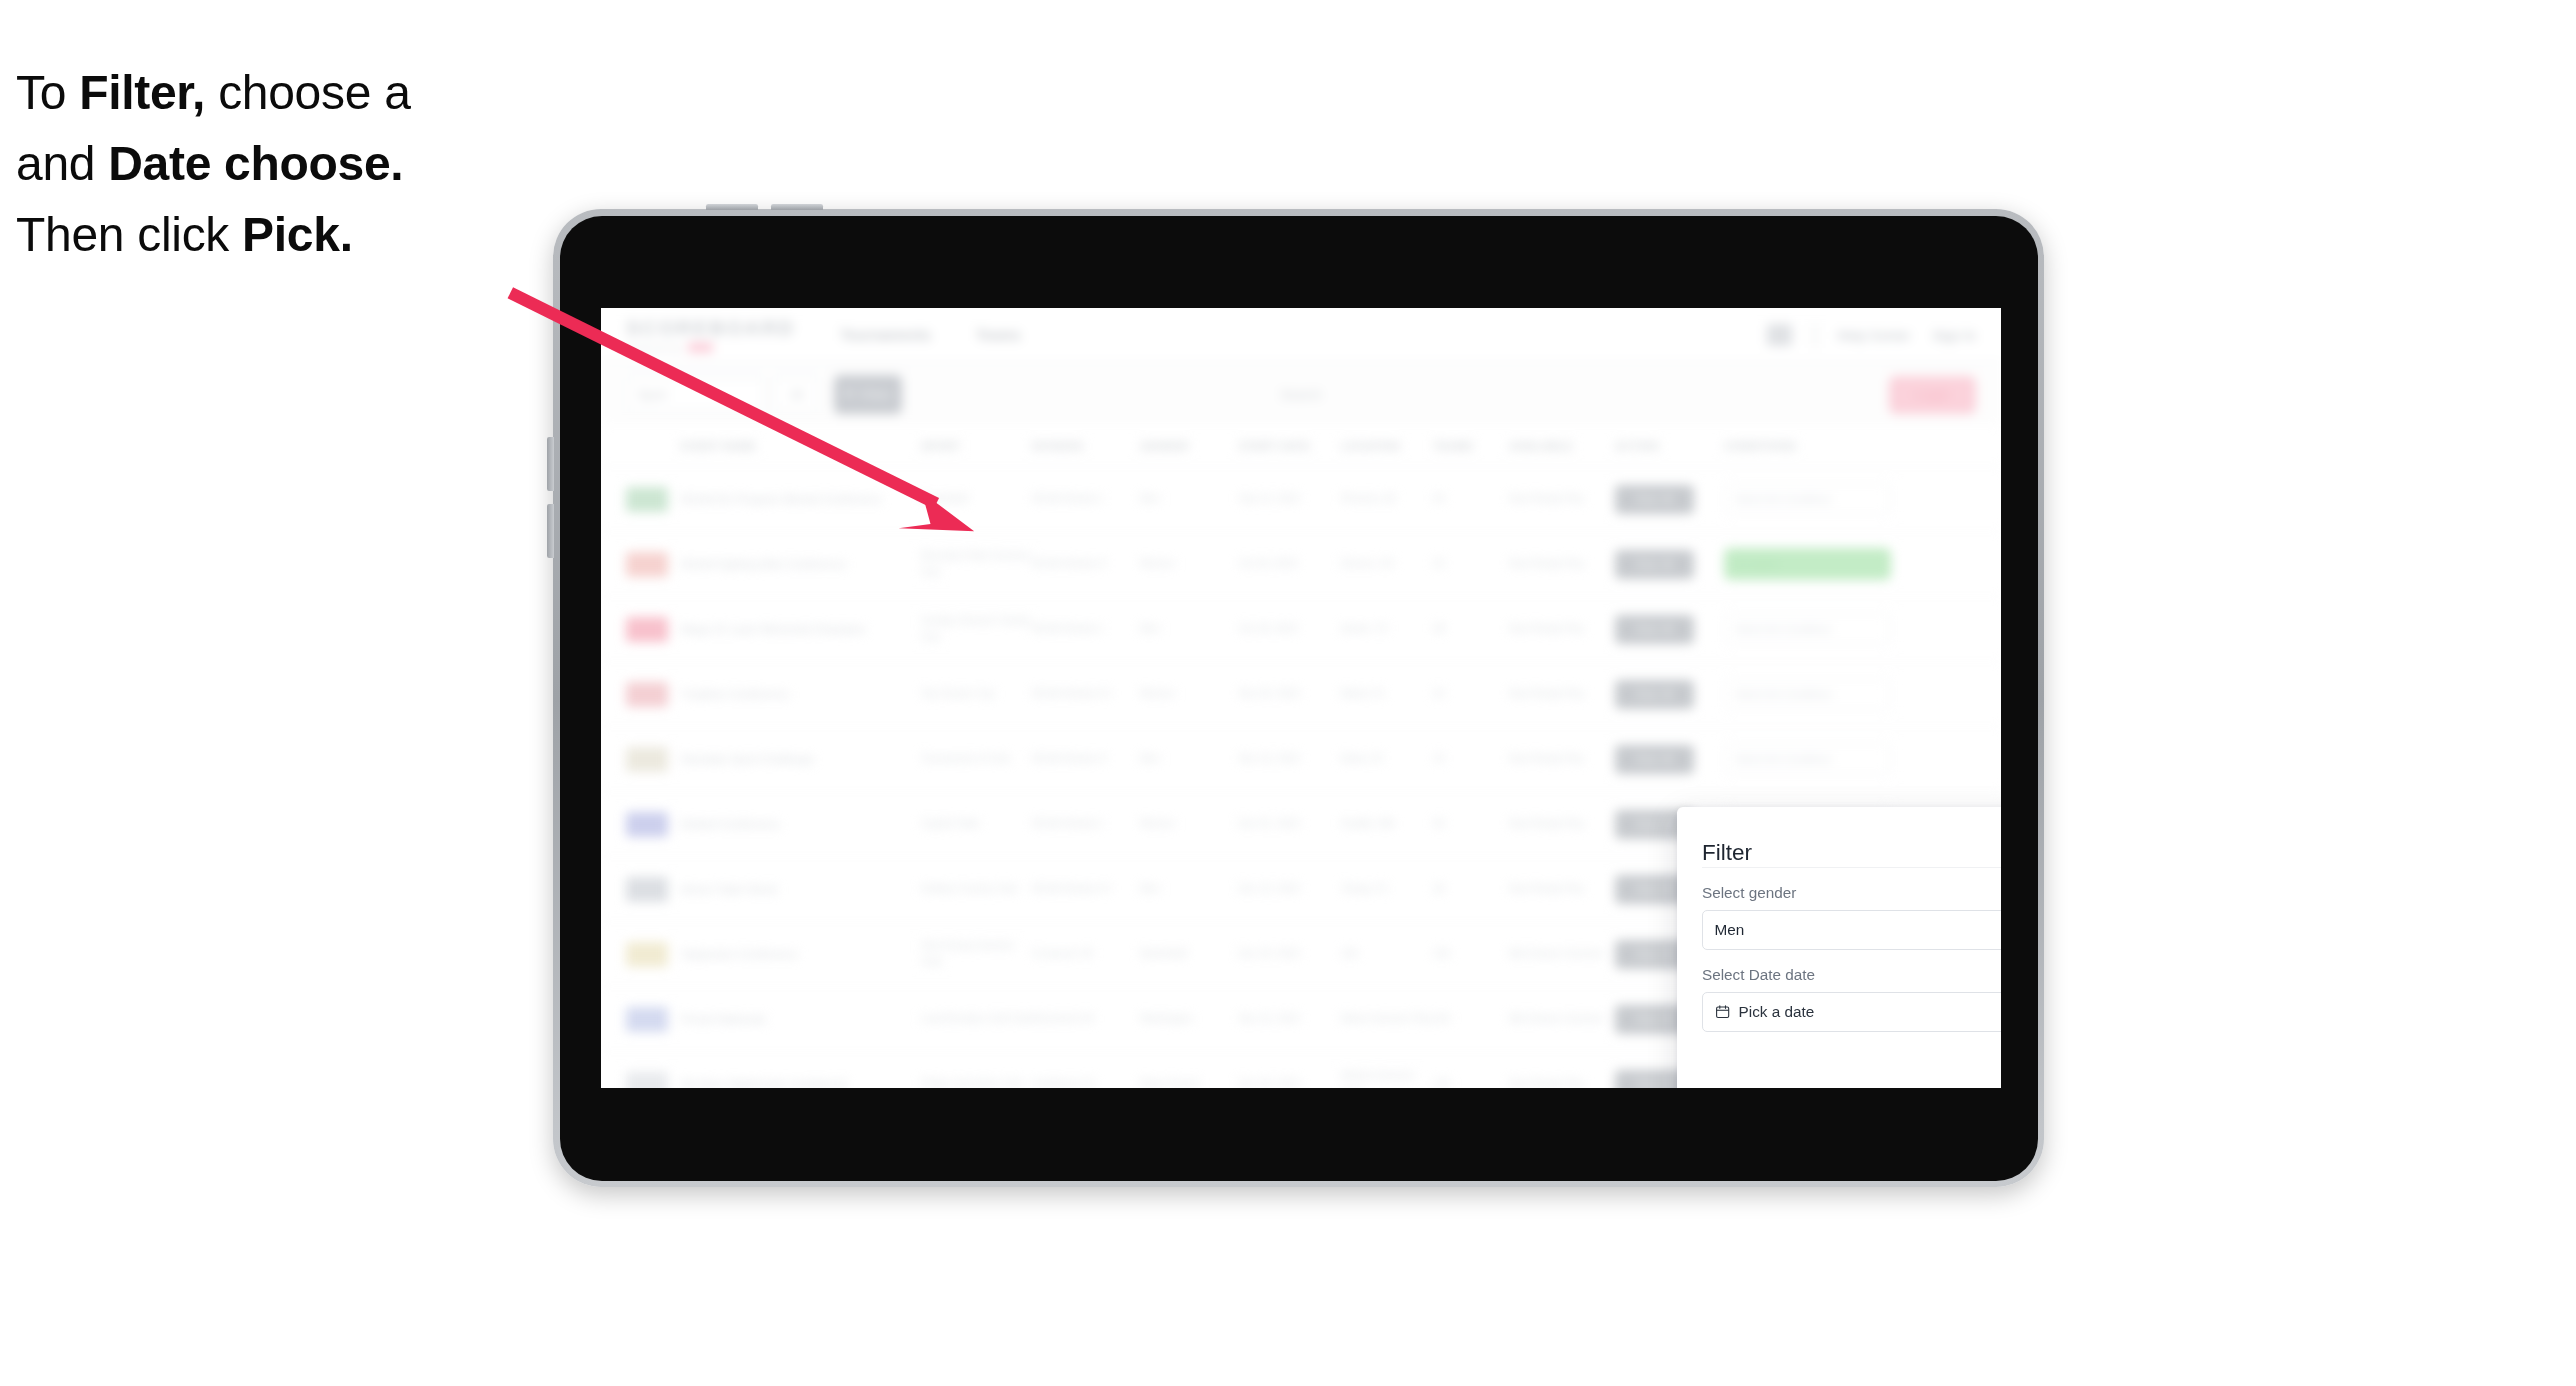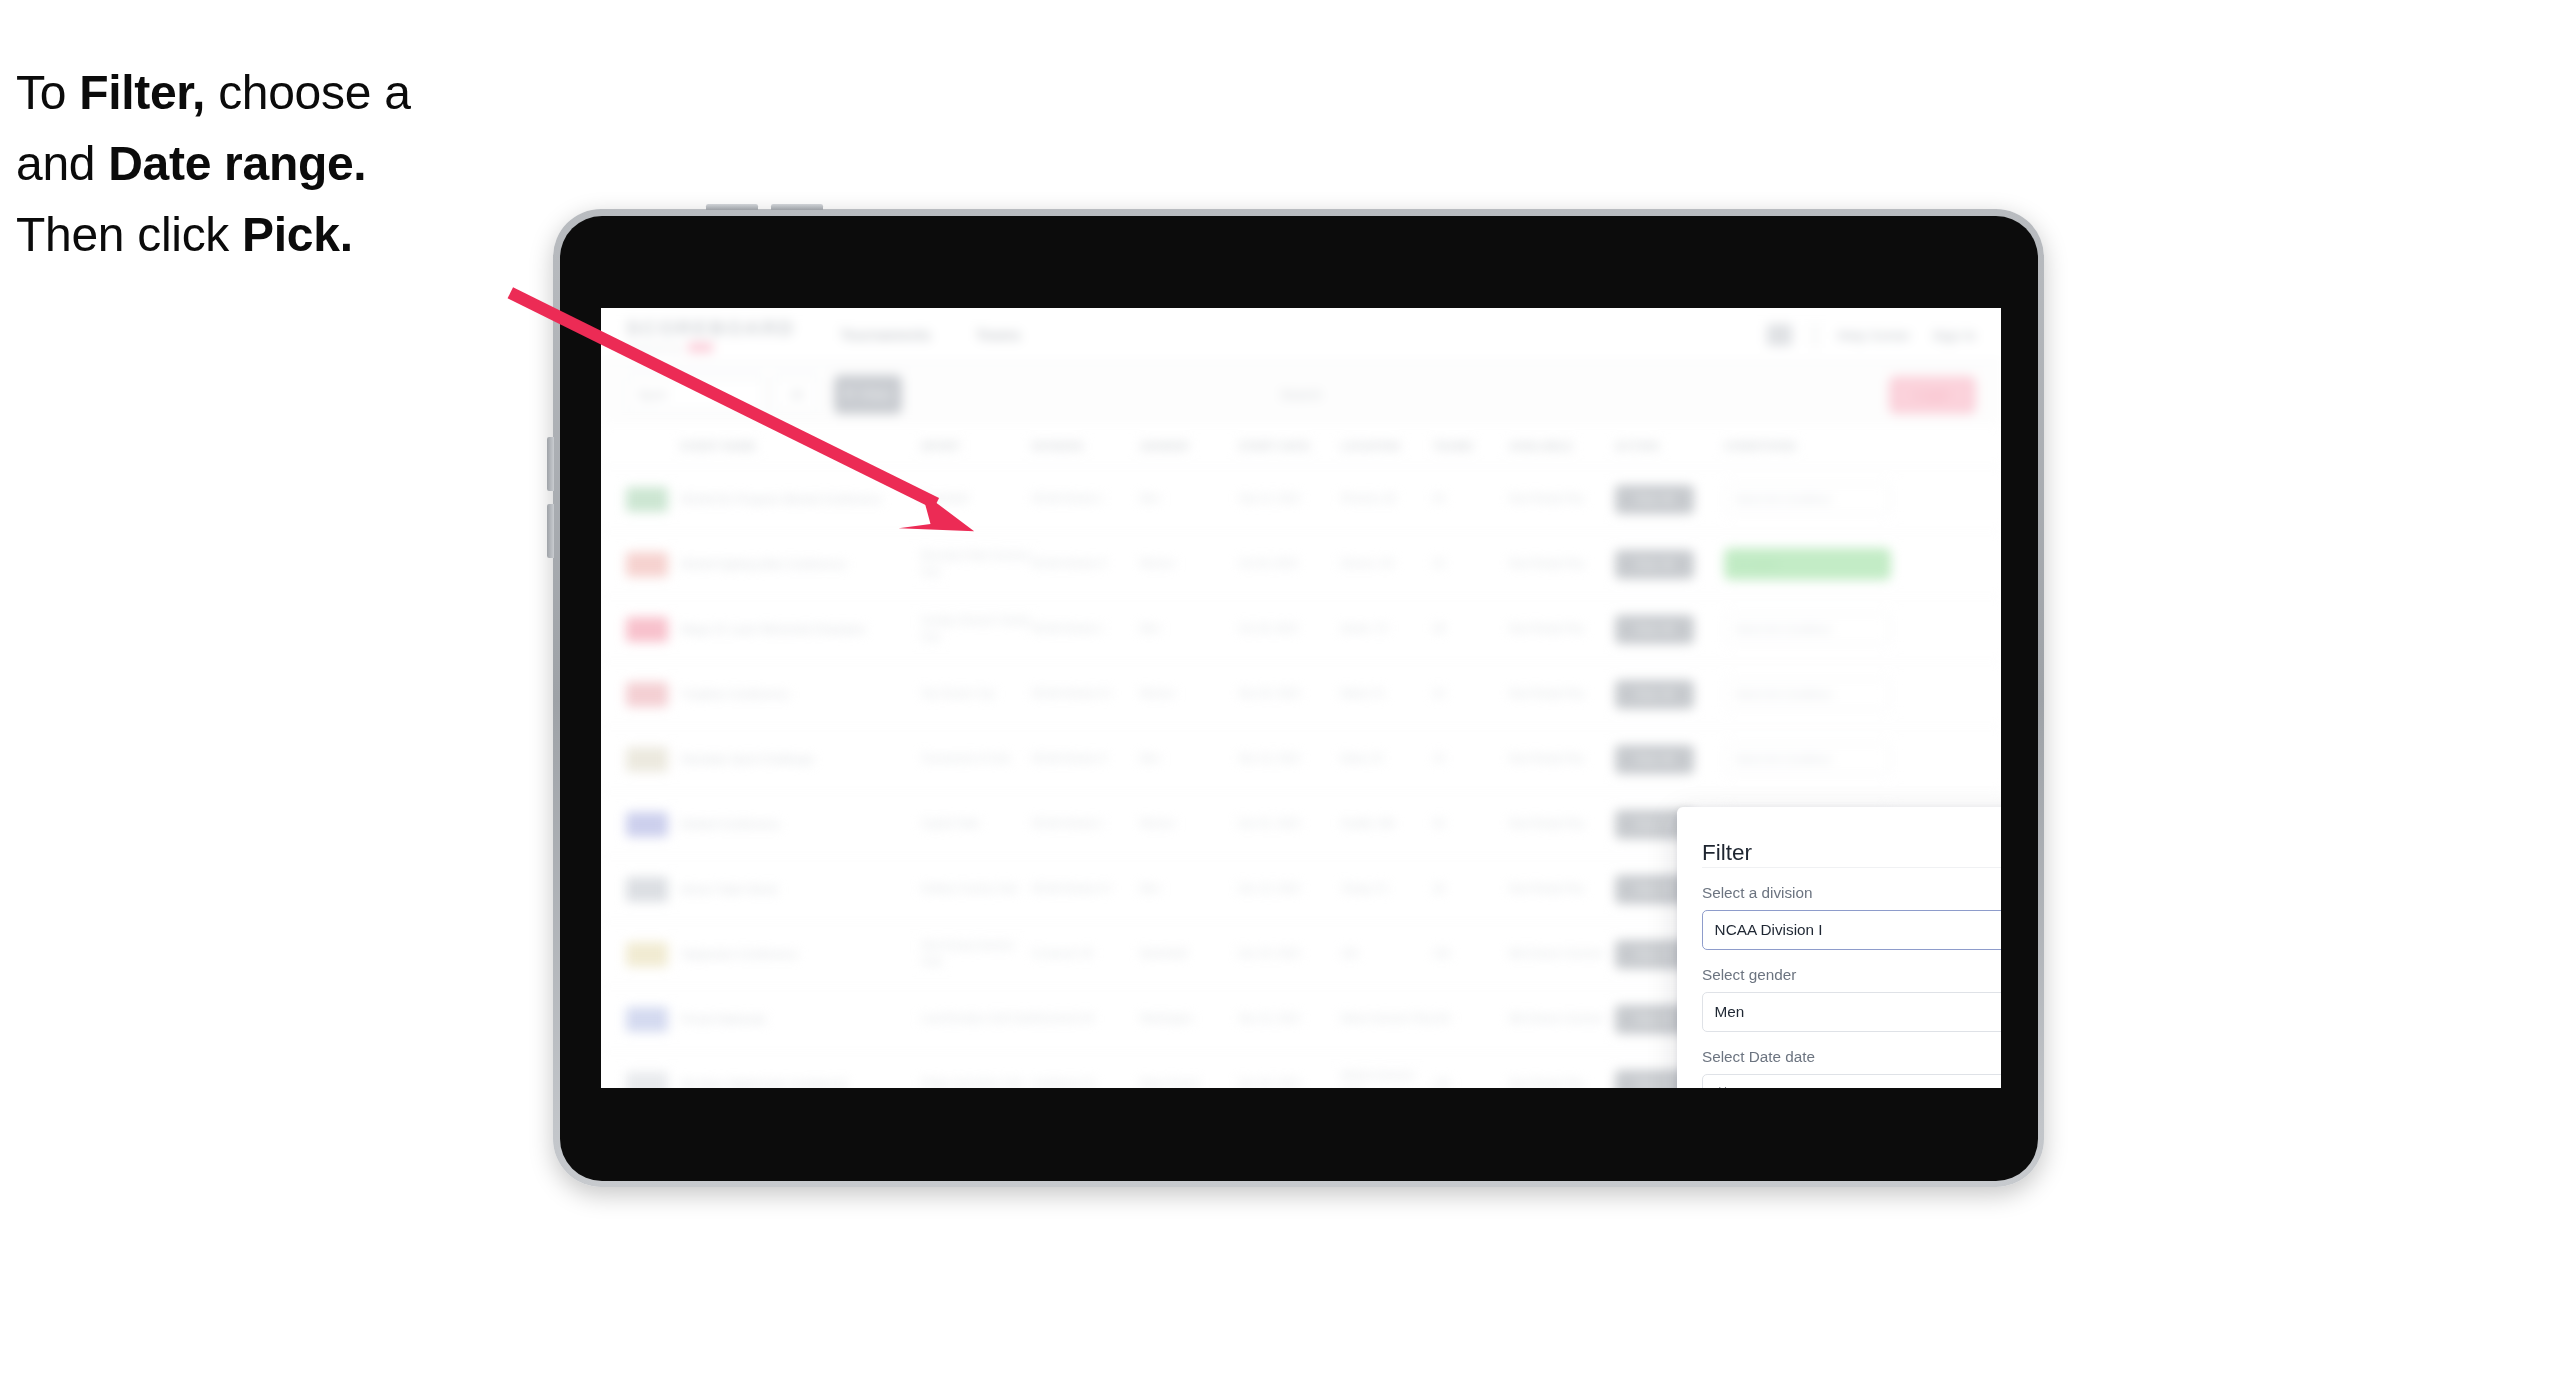--- a/index.html
+++ b/index.html
@@ -206,21 +206,21 @@
 </head>
 <body>
 
 <div id="stage">
 
   <div id="caption">
     <div>
       <span>To </span><span class="b">Filter,</span><span> choose a</span>
     </div>
     <div>
-      <span>and </span><span class="b">Date range.</span>
+      <span>and </span><span class="b">Date choose.</span>
     </div>
     <div>
       <span>Then click </span><span class="b">Pick.</span>
     </div>
   </div>
 
   <div id="tablet">
     <div id="tablet-inner"></div>
     <div class="top-btn" id="top-b1"></div>
     <div class="top-btn" id="top-b2"></div>
@@ -531,27 +531,20 @@
       </div>
     </div>
 
     <div id="modal-wrap">
       <div id="modal">
 
         <div id="modal-head">
           <div id="modal-title">Filter</div>
         </div>
 
-        <div class="field">
-          <div class="field-label">Select a division</div>
-          <div class="control focused">
-            <span class="control-value">NCAA Division I</span>
-
-          </div>
-        </div>
 
         <div class="field">
           <div class="field-label">Select gender</div>
           <div class="control">
             <span class="control-value">Men</span>
 
           </div>
         </div>
 
         <div class="field">

